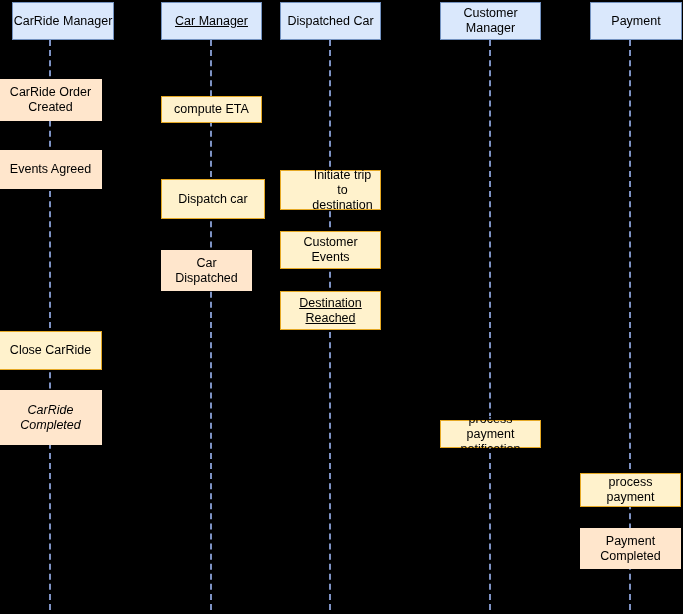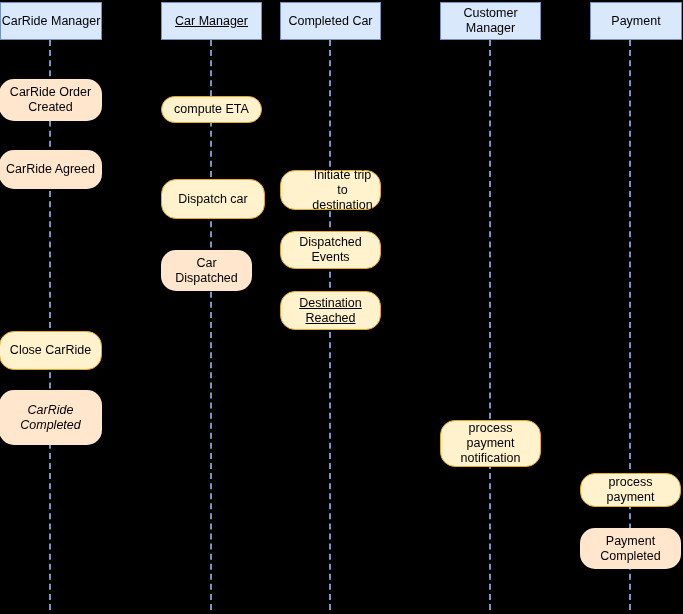--- a/index.html
+++ b/index.html
@@ -44,21 +44,20 @@
     box-sizing: border-box;
     color: #000000;
     font-size: 12.5px;
     line-height: 15px;
     display: flex;
     align-items: center;
     justify-content: center;
     text-align: center;
     z-index: 3;
     padding: 0 3px;
-    border-radius: 15px;
   }
   .msg-box.action {
     background: #fff2cc;
     border: 1px solid #e5a823;
   }
   .msg-box.event {
     background: #ffe6cc;
     border: none;
   }
 </style>
@@ -67,34 +66,34 @@
 
 <div id="canvas">
   <div id="lifelines-layer">
       <div class="lifeline" style="left: 49px; top: 40px; height: 570px;"></div>
       <div class="lifeline" style="left: 210px; top: 40px; height: 570px;"></div>
       <div class="lifeline" style="left: 329px; top: 40px; height: 570px;"></div>
       <div class="lifeline" style="left: 489px; top: 40px; height: 570px;"></div>
       <div class="lifeline" style="left: 629px; top: 40px; height: 570px;"></div>
     </div>
   <div id="headers-layer">
-      <div class="header-box" style="left: 0px; top: 2px; width: 102px; height: 38px;">CarRide Manager</div>
+      <div class="header-box" style="left: 12px; top: 2px; width: 102px; height: 38px;">CarRide Manager</div>
       <div class="header-box" style="left: 161px; top: 2px; width: 101px; height: 38px; text-decoration: underline;">Car Manager</div>
-      <div class="header-box" style="left: 280px; top: 2px; width: 101px; height: 38px;">Completed Car</div>
+      <div class="header-box" style="left: 280px; top: 2px; width: 101px; height: 38px;">Dispatched Car</div>
       <div class="header-box" style="left: 440px; top: 2px; width: 101px; height: 38px;">Customer Manager</div>
       <div class="header-box" style="left: 590px; top: 2px; width: 92px; height: 38px;">Payment</div>
     </div>
   <div id="messages-layer">
       <div class="msg-box event" style="left: -1px; top: 79px; width: 103px; height: 42px;">CarRide Order Created</div>
       <div class="msg-box action" style="left: 161px; top: 96px; width: 101px; height: 27px; text-align: right;">compute ETA</div>
-      <div class="msg-box event" style="left: -1px; top: 150px; width: 103px; height: 39px;">CarRide Agreed</div>
+      <div class="msg-box event" style="left: -1px; top: 150px; width: 103px; height: 39px;">Events Agreed</div>
       <div class="msg-box action" style="left: 161px; top: 179px; width: 104px; height: 40px;">Dispatch car</div>
       <div class="msg-box action" style="left: 280px; top: 170px; width: 101px; height: 40px; padding-left: 27px;">Initiate trip to destination</div>
-      <div class="msg-box action" style="left: 280px; top: 231px; width: 101px; height: 38px;">Dispatched Events</div>
+      <div class="msg-box action" style="left: 280px; top: 231px; width: 101px; height: 38px;">Customer Events</div>
       <div class="msg-box event" style="left: 161px; top: 250px; width: 91px; height: 41px;">Car Dispatched</div>
       <div class="msg-box action" style="left: 280px; top: 291px; width: 101px; height: 39px; text-decoration: underline;">Destination Reached</div>
       <div class="msg-box action" style="left: -1px; top: 331px; width: 103px; height: 39px;">Close CarRide</div>
       <div class="msg-box event" style="left: -1px; top: 390px; width: 103px; height: 55px; font-style: italic;">CarRide Completed</div>
-      <div class="msg-box action" style="left: 440px; top: 420px; width: 101px; height: 47px;">process payment notification</div>
+      <div class="msg-box action" style="left: 440px; top: 420px; width: 101px; height: 28px;">process payment notification</div>
       <div class="msg-box action" style="left: 580px; top: 473px; width: 101px; height: 34px;">process payment</div>
       <div class="msg-box event" style="left: 580px; top: 528px; width: 101px; height: 41px;">Payment Completed</div>
     </div>
 </div>
 
 </body></html>

